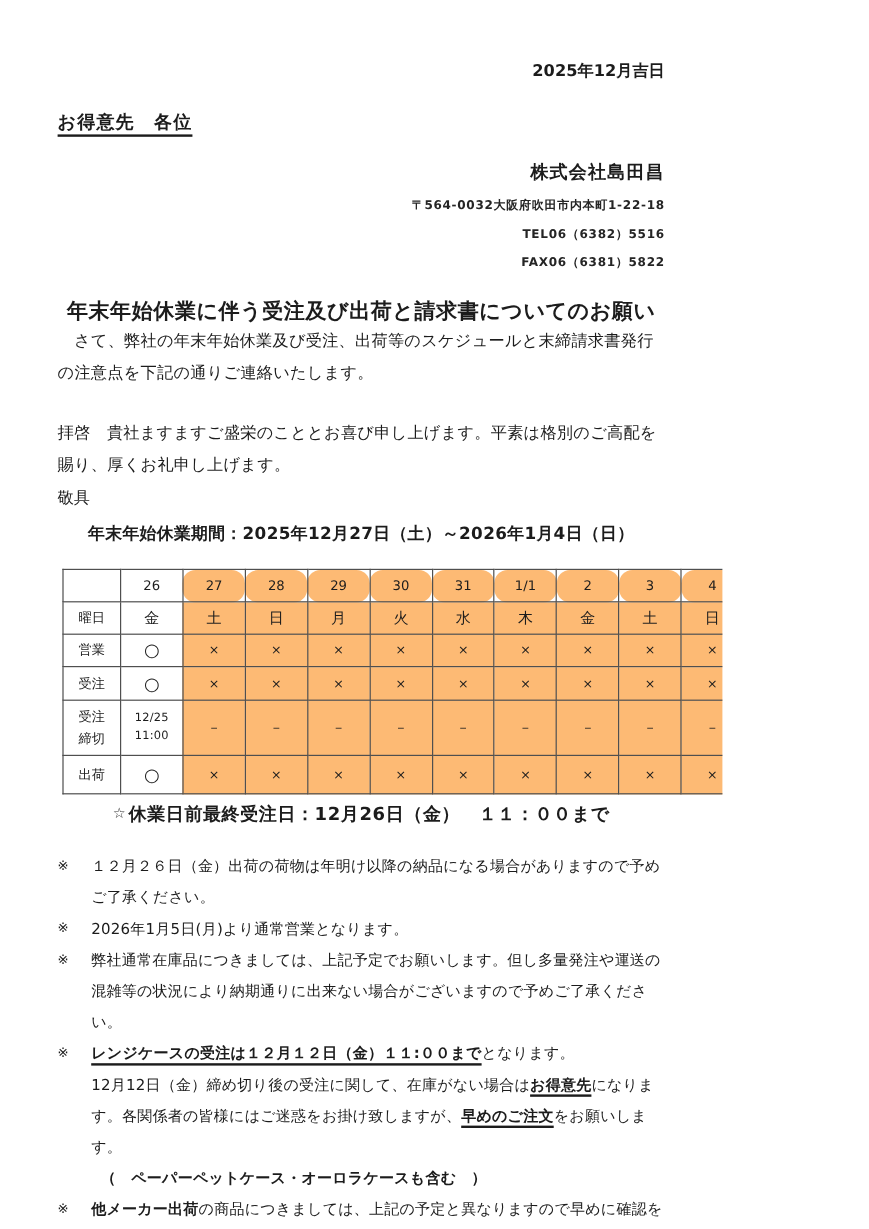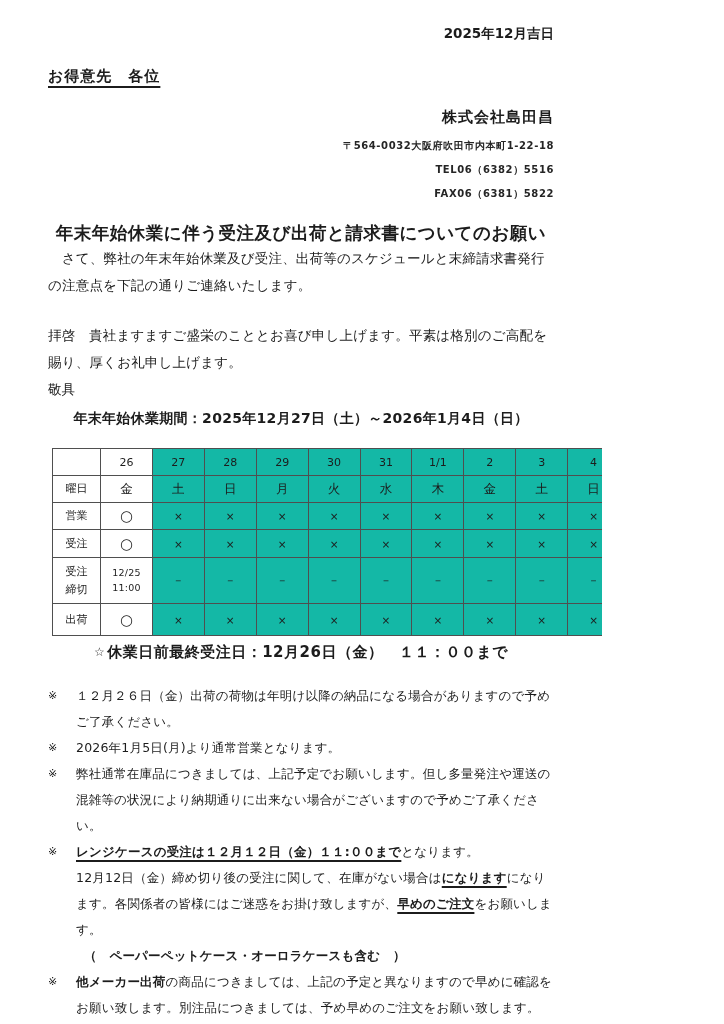--- a/index.html
+++ b/index.html
@@ -1,20 +1,20 @@
 <!DOCTYPE html>
 <html><head>
 <meta charset="utf-8">
 <style>
   html,body { margin:0; padding:0; background:#ffffff; }
   .page {
     position:relative;
     width:602px; height:1024px;
     box-sizing:border-box;
-    padding:24px 48px 0 48px;
+    padding:50px 48px 0 48px;
     background:#ffffff;
     color:#1c1c1c;
     font-family:"DejaVu Sans","Liberation Sans",sans-serif;
     overflow:hidden;
   }
   .date { text-align:right; font-size:13.5px; font-weight:600; line-height:18px; }
   .recipient {
     margin-top:25px;
     width:fit-content;
     font-size:15px; font-weight:700;
@@ -34,22 +34,22 @@
 
   table.sched { border-collapse:collapse; table-layout:fixed; width:620px; margin:20px 0 0 4px; }
   .sched td, .sched th { border:1px solid #4f4f4f; padding:0; text-align:center; vertical-align:middle; font-weight:normal; }
   .sched col.labelcol { width:48px; }
   .sched tr:nth-child(1){ height:27px; }
   .sched tr:nth-child(2){ height:27px; }
   .sched tr:nth-child(3){ height:27px; }
   .sched tr:nth-child(4){ height:28px; }
   .sched tr:nth-child(5){ height:46px; }
   .sched tr:nth-child(6){ height:32px; }
-  .shade { background:#14b8a6; }
-  .hcell  { font-size:11px; font-weight:700; }
+  .shade { background:#fdba74; }
+  .hcell  { font-size:11px; font-weight:700;border-radius:11px; }
   .rlabel { font-size:11px; font-weight:600; text-align:left; padding-left:7px; white-space:pre-line; line-height:1.55; }
   .c-day  { font-size:12.5px; font-weight:600; }
   .c-o    { font-size:15px; }
   .c-x    { font-size:10.5px; font-weight:600; }
   .c-dash { font-size:11px; font-weight:700; }
   .c-time { font-size:9.5px; font-weight:600; white-space:pre-line; line-height:1.5; letter-spacing:0.2px; }
 
   .finalline { margin-top:7px; text-align:center; font-size:15px; font-weight:700; letter-spacing:0.5px; }
   .star { font-size:12px; font-weight:400; margin-right:2px; position:relative; top:-1px; color:#333; }
 
@@ -203,21 +203,21 @@
       <div class="note">
         <span class="marker">※</span>
         <div class="ntext"><span>弊社通常在庫品につきましては、上記予定でお願いします。但し多量発注や運送の混雑等の状況により納期通りに出来ない場合がございますので予めご了承ください。</span></div>
       </div>
       <div class="note">
         <span class="marker">※</span>
         <div class="ntext"><span class="b u">レンジケースの受注は１２月１２日（金）１１:００まで</span><span>となります。</span></div>
       </div>
       <div class="note">
         <span class="marker"></span>
-        <div class="ntext"><span>12月12日（金）締め切り後の受注に関して、在庫がない場合は</span><span class="b u">になります</span><span>になります。各関係者の皆様にはご迷惑をお掛け致しますが、</span><span class="b u">早めのご注文</span><span>をお願いします。</span></div>
+        <div class="ntext"><span>12月12日（金）締め切り後の受注に関して、在庫がない場合は</span><span class="b u">お得意先</span><span>になります。各関係者の皆様にはご迷惑をお掛け致しますが、</span><span class="b u">早めのご注文</span><span>をお願いします。</span></div>
       </div>
       <div class="note">
         <span class="marker"></span>
         <div class="ntext ind"><span class="b ">（　ペーパーペットケース・オーロラケースも含む　）</span></div>
       </div>
       <div class="note">
         <span class="marker">※</span>
         <div class="ntext"><span class="b ">他メーカー出荷</span><span>の商品につきましては、上記の予定と異なりますので早めに確認をお願い致します。別注品につきましては、予め早めのご注文をお願い致します。</span></div>
       </div>
     </div>

